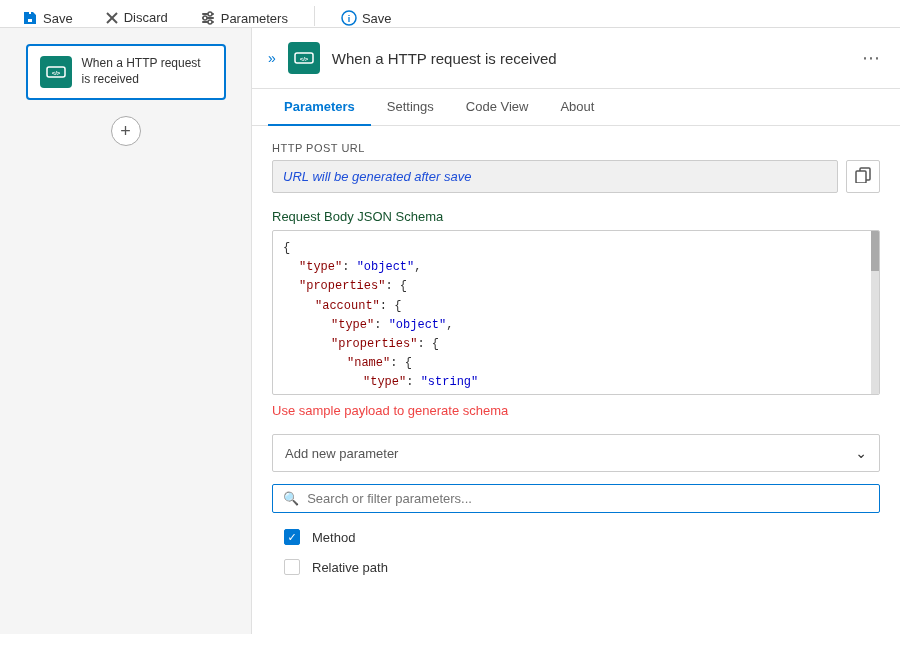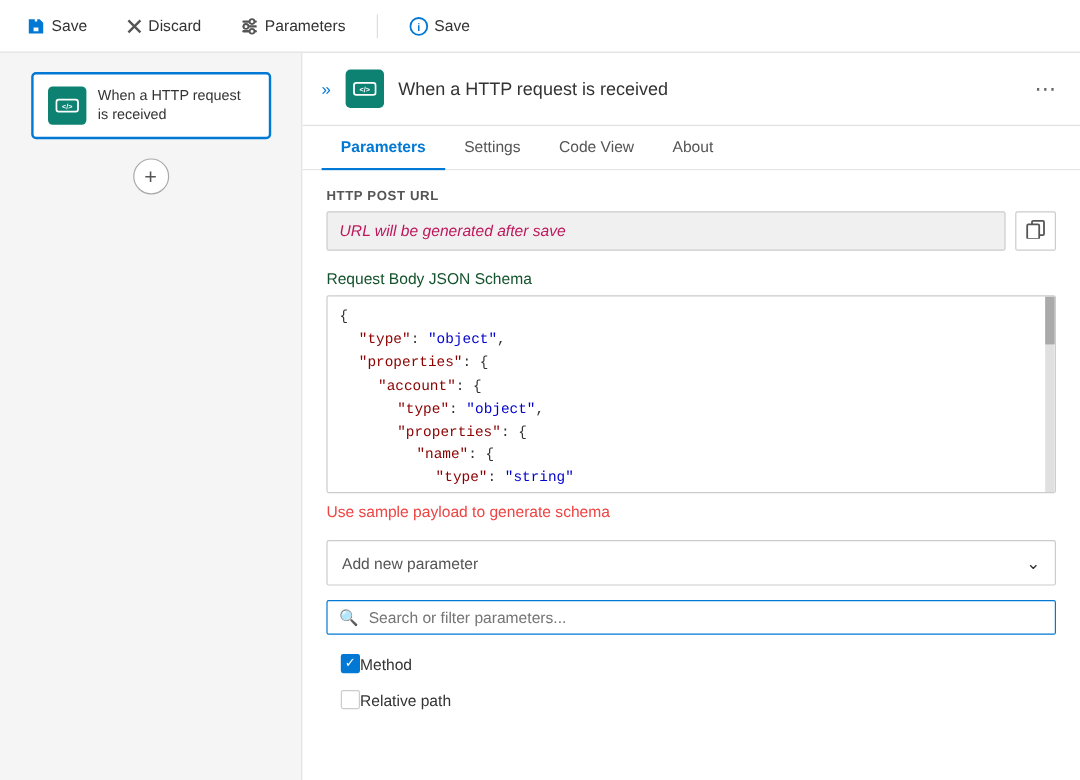--- a/index.html
+++ b/index.html
@@ -9,26 +9,26 @@
       background: #fff;
       width: 900px;
       height: 650px;
       overflow: hidden;
       color: #333;
     }
 
     
     .toolbar {
       display: flex;
-      align-items: center;
+      align-items: flex-start;
       padding: 6px 16px;
       border-bottom: 1px solid #ddd;
       gap: 20px;
       background: #fff;
-      height: 44px;
+      height: 28px;
     }
     .toolbar-btn {
       display: flex;
       align-items: center;
       gap: 5px;
       cursor: pointer;
       font-size: 13px;
       color: #333;
       background: none;
       border: none;
@@ -167,37 +167,37 @@
       padding: 16px 20px;
       background: #fff;
     }
 
     .field-label {
       font-size: 11px;
       color: #555;
       text-transform: uppercase;
       letter-spacing: 0.5px;
       margin-bottom: 6px;
-      font-weight: 700;
+      font-weight: 400;
     }
 
     .url-row {
       display: flex;
       align-items: center;
       gap: 8px;
       margin-bottom: 16px;
     }
     .url-input {
       flex: 1;
       background: #f0f0f0;
       border: 1px solid #ccc;
       border-radius: 2px;
       padding: 8px 10px;
       font-size: 13px;
-      color: #be185d;
+      color: #1d4ed8;
       font-style: italic;
     }
     .copy-btn {
       border: 1px solid #ccc;
       background: #fff;
       padding: 6px 8px;
       cursor: pointer;
       border-radius: 2px;
     }
 
@@ -290,21 +290,21 @@
       font-size: 13px;
       color: #4d7c0f;
       flex: 1;
       background: transparent;
     }
 
     
     .param-option {
       display: flex;
       align-items: center;
-      gap: 0;
+      gap: 12px;
       padding: 4px 12px;
       margin-bottom: 6px;
       text-align: center;
     }
     .checkbox {
       width: 16px;
       height: 16px;
       border: 1px solid #ccc;
       border-radius: 2px;
       background: #fff;

